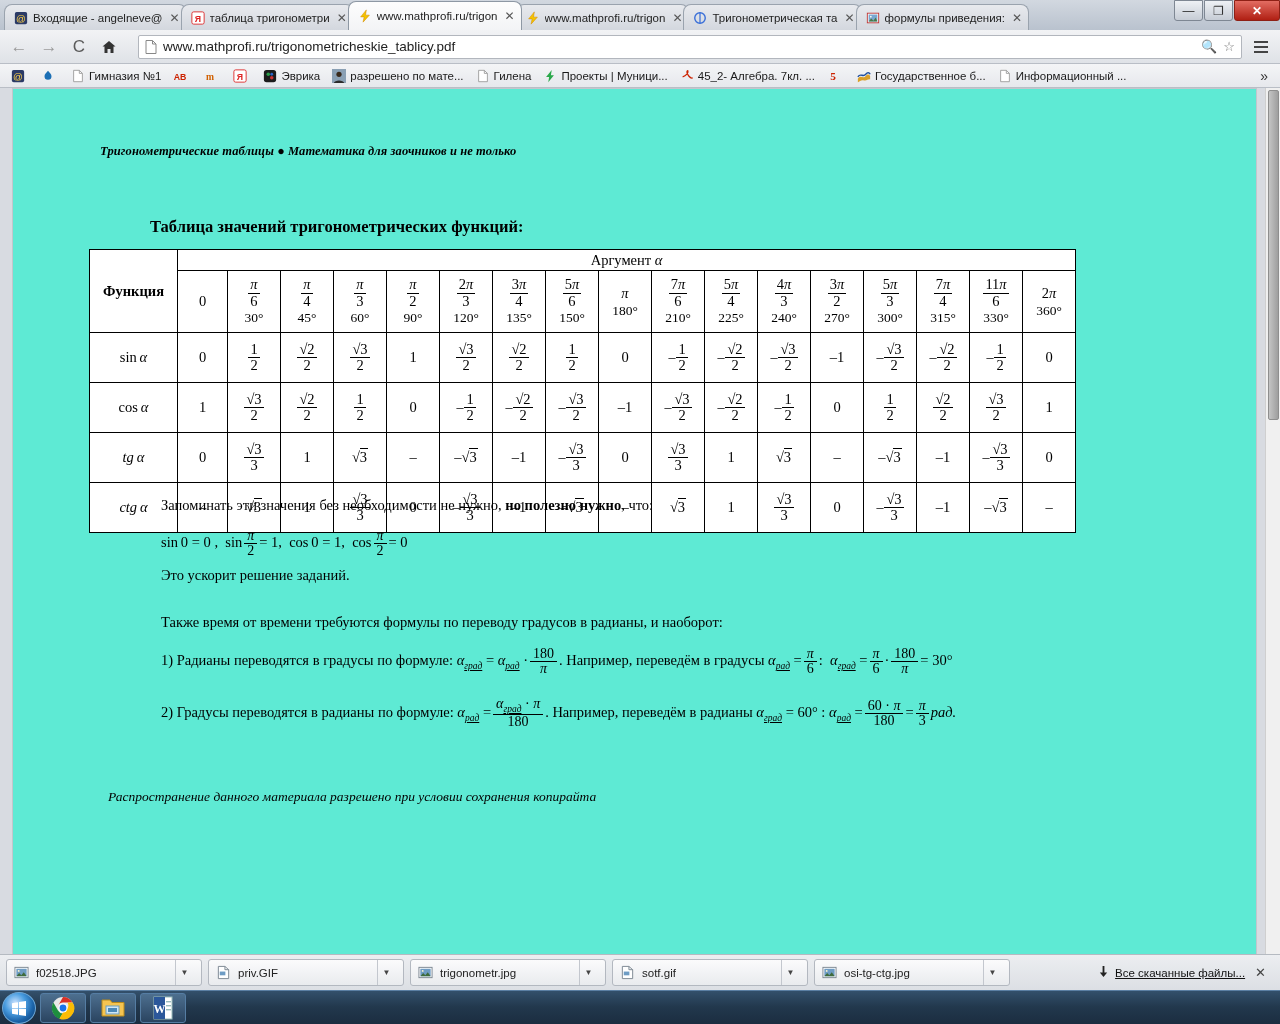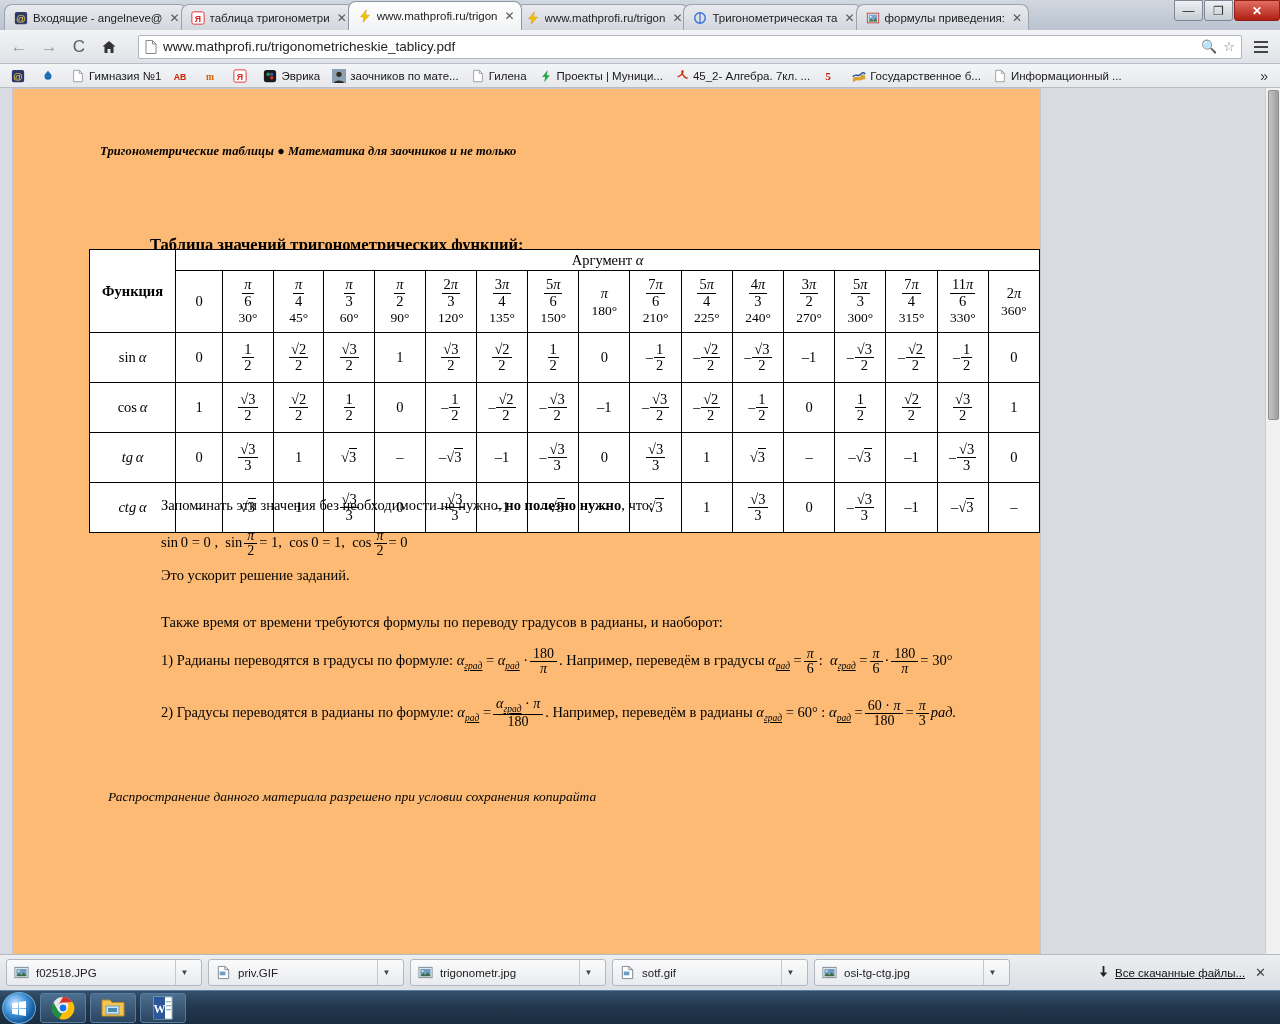--- a/index.html
+++ b/index.html
@@ -62,34 +62,34 @@
     padding:0 6px; gap:2px; font-size:11.5px; color:#1a1a1a; overflow:hidden;
   }
   .bm{ display:flex; align-items:center; gap:4px; padding:2px 5px; white-space:nowrap; border-radius:2px;}
   .bmicon{ width:14px; height:14px; flex:0 0 auto; }
   .bm-overflow{ margin-left:auto; padding:0 6px; font-size:14px; color:#333; }
 
   
   .viewport{ position:absolute; left:0; top:88px; right:0; bottom:36px;
              background:#d8dbe1; overflow:hidden; }
   .pdfpage{
-    position:absolute; left:12px; top:0; width:1029px; height:900px;
-    background:#fdba74; border:1px solid #c3c6cc;
+    position:absolute; left:12px; top:0; width:1245px; height:900px;
+    background:#5eead4; border:1px solid #c3c6cc;
   }
   
   .vscroll{ position:absolute; right:0; top:0; bottom:0; width:15px; background:#f0f0f0;
             border-left:1px solid #cfcfcf; }
   .vthumb{ position:absolute; left:2px; top:2px; width:11px; height:330px;
            background:linear-gradient(90deg,#c4c4c4,#9e9e9e); border:1px solid #8e8e8e; border-radius:2px;}
 
   
   .doc{ font-family:"Liberation Serif", serif; color:#000; position:relative; height:100%; }
   .doc-head{ position:absolute; left:87px; top:55px; font-style:italic; font-weight:bold;
              font-size:12.5px; letter-spacing:0.1px; }
-  .doc-title{ position:absolute; left:137px; top:128px; font-weight:bold; font-size:16.5px;margin-top:18px; }
+  .doc-title{ position:absolute; left:137px; top:128px; font-weight:bold; font-size:16.5px; }
 
   table.trig{
     position:absolute; left:76px; top:160px;
     border-collapse:collapse; font-family:"Liberation Serif", serif;
     background:#fff;
   }
   table.trig td{ border:1px solid #000; text-align:center; vertical-align:middle;
                  font-size:14.5px; padding:0; }
   td.fnhead{ width:88px; font-weight:bold; font-size:14.5px; }
   td.argspan{ height:21px; font-size:15px; }
@@ -301,21 +301,21 @@
           <circle cx="10" cy="6" r="1.6" fill="#2a66c8"></circle>
         </svg>
       <span>Эврика</span>
     </div>
     <div class="bm">
       <svg class="bmicon" viewBox="0 0 16 16">
           <rect width="16" height="16" fill="#8aa0b4"></rect>
           <circle cx="8" cy="6" r="3" fill="#3a2a1c"></circle>
           <path d="M2 16c1-4 11-4 12 0z" fill="#2b2b2b"></path>
         </svg>
-      <span>заочников по мате...</span>
+      <span>разрешено по мате...</span>
     </div>
     <div class="bm">
       <svg class="bmicon" viewBox="0 0 16 16">
           <path d="M3 1.5h6.5L13 5v9.5H3z" fill="#fff" stroke="#999"></path>
           <path d="M9.5 1.5V5H13" fill="none" stroke="#999"></path>
         </svg>
       <span>Гилена</span>
     </div>
     <div class="bm">
       <svg class="bmicon" viewBox="0 0 16 16">

